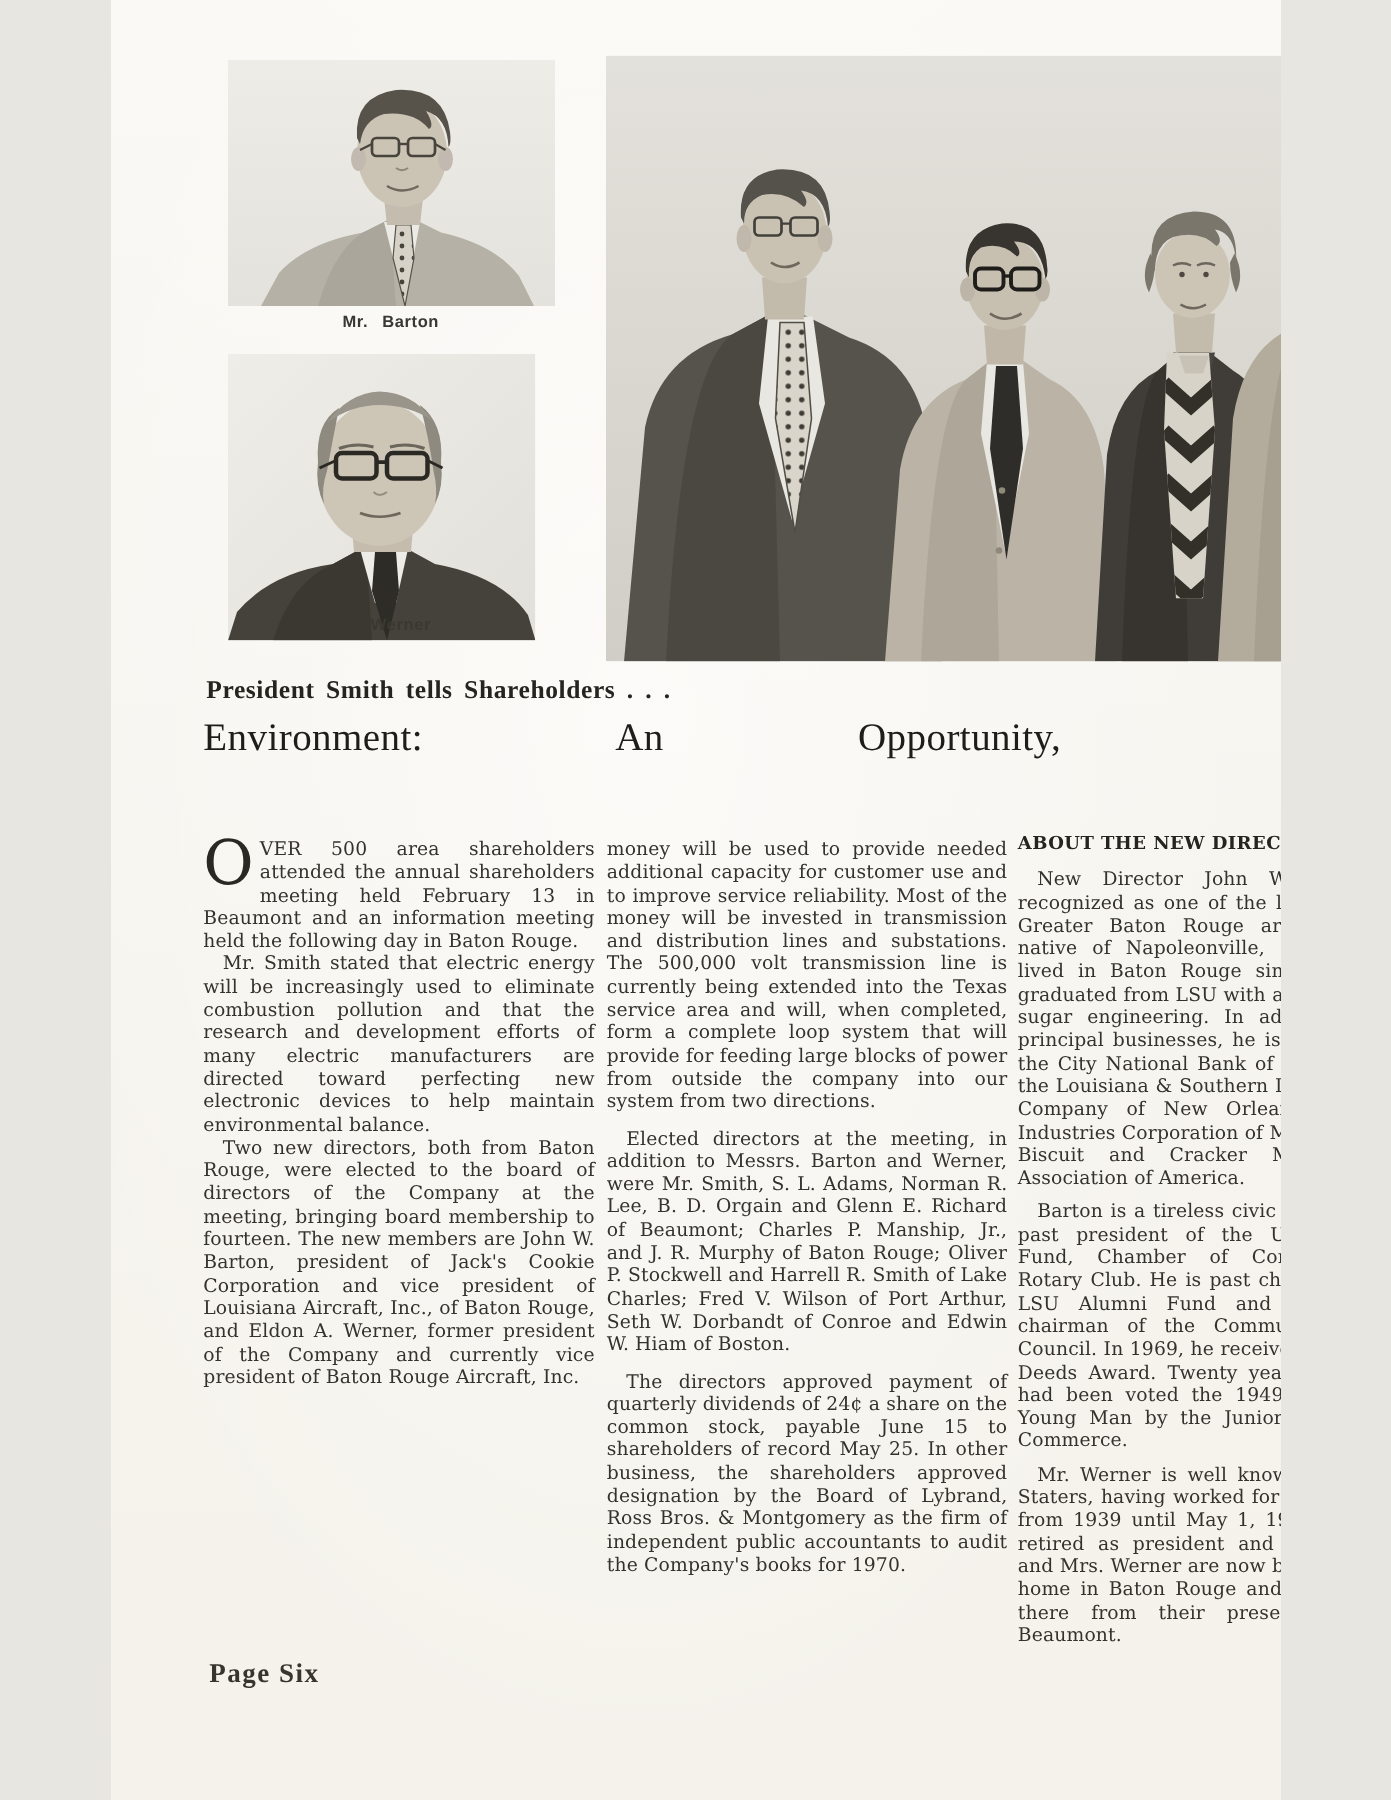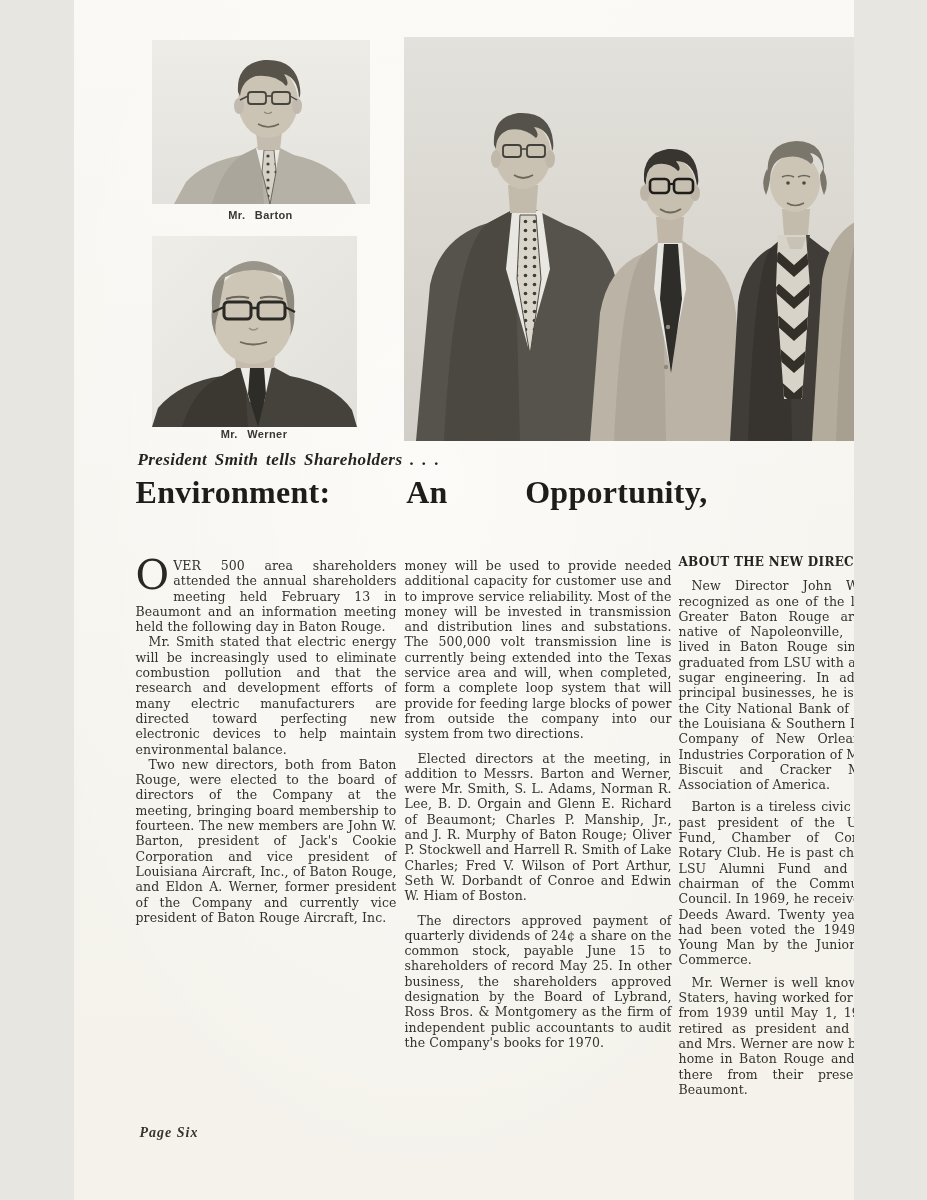--- a/index.html
+++ b/index.html
@@ -18,32 +18,32 @@
   .photo-barton{left:78px;top:40px;width:218px;height:164px;}
   .photo-werner{left:78px;top:236px;width:205px;height:191px;}
   .photo-group{left:330px;top:37px;width:530px;height:404px;}
   .caption{
     position:absolute;text-align:center;
     font-family:"Liberation Sans", sans-serif;
     font-weight:bold;font-size:11px;letter-spacing:.4px;word-spacing:6px;
     color:#3a3832;
   }
   .caption-barton{left:78px;top:209px;width:218px;}
-  .caption-werner{left:78px;top:428px;width:205px;}
+  .caption-werner{left:78px;top:411px;width:205px;}
   
   .kicker{
     position:absolute;left:64px;top:450px;width:560px;
     font-family:"Liberation Serif", serif;
-    font-style:italic;font-weight:bold;font-size:17px;color:#26241f;
+    font-weight:bold;font-size:17px;color:#26241f;
     letter-spacing:.4px;word-spacing:3px;
   }
   .headline{
     position:absolute;left:62px;top:472px;width:572px;
     font-family:"Liberation Serif", serif;
-    font-weight:bold;font-size:32px;line-height:40px;color:#1f1d19;
+    font-weight:normal;font-size:26px;line-height:40px;color:#1f1d19;
     text-align:justify;text-align-last:justify;letter-spacing:.3px;
   }
   
   .col{
     position:absolute;top:558px;
     font-size:12.5px;line-height:15.3px;
     text-align:justify;letter-spacing:.1px;
   }
   .col p{margin:0;text-indent:13px;}
   .col1{left:62px;width:261px;}
@@ -59,23 +59,22 @@
     font-weight:normal;color:#2a2823;
   }
   .col3-heading{
     font-weight:bold;font-size:12px;letter-spacing:.3px;
     color:#26241f;margin:0 0 8px 0;text-align:left;
   }
   
   .page-number{
     position:absolute;left:66px;top:1105px;
     font-family:"Liberation Serif", serif;
-    font-style:italic;font-weight:bold;font-size:14px;letter-spacing:1px;
+    font-weight:bold;font-size:18px;letter-spacing:1px;
     color:#37352e;
-    margin-top:20px;
   }
   
   .hole{
     position:absolute;border-radius:50%;
     background:#fcfbf8;
     border:1.5px solid #a39f98;
     border-bottom-color:#d8d5cf;border-right-color:#cac7c0;
     box-shadow:inset 0 1px 2px rgba(120,117,110,.35);
   }
   .hole-top{left:870px;top:103px;width:27px;height:27px;}

